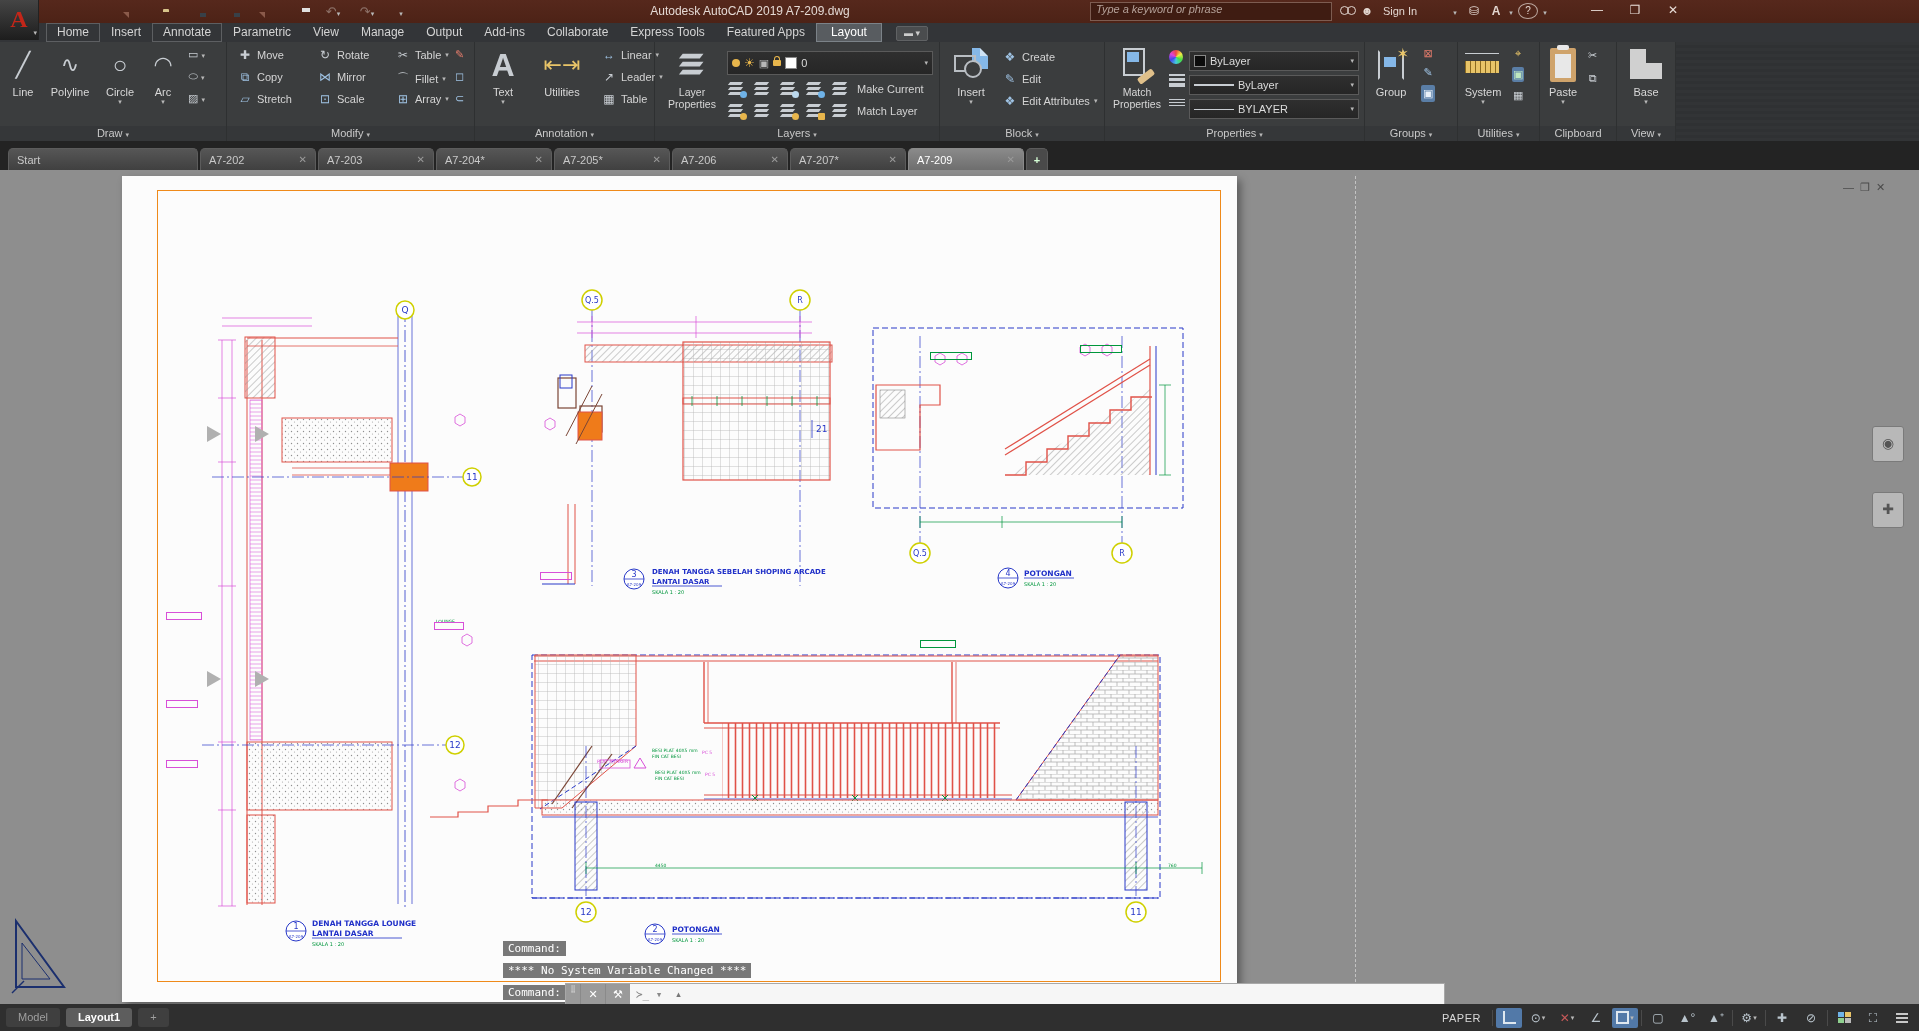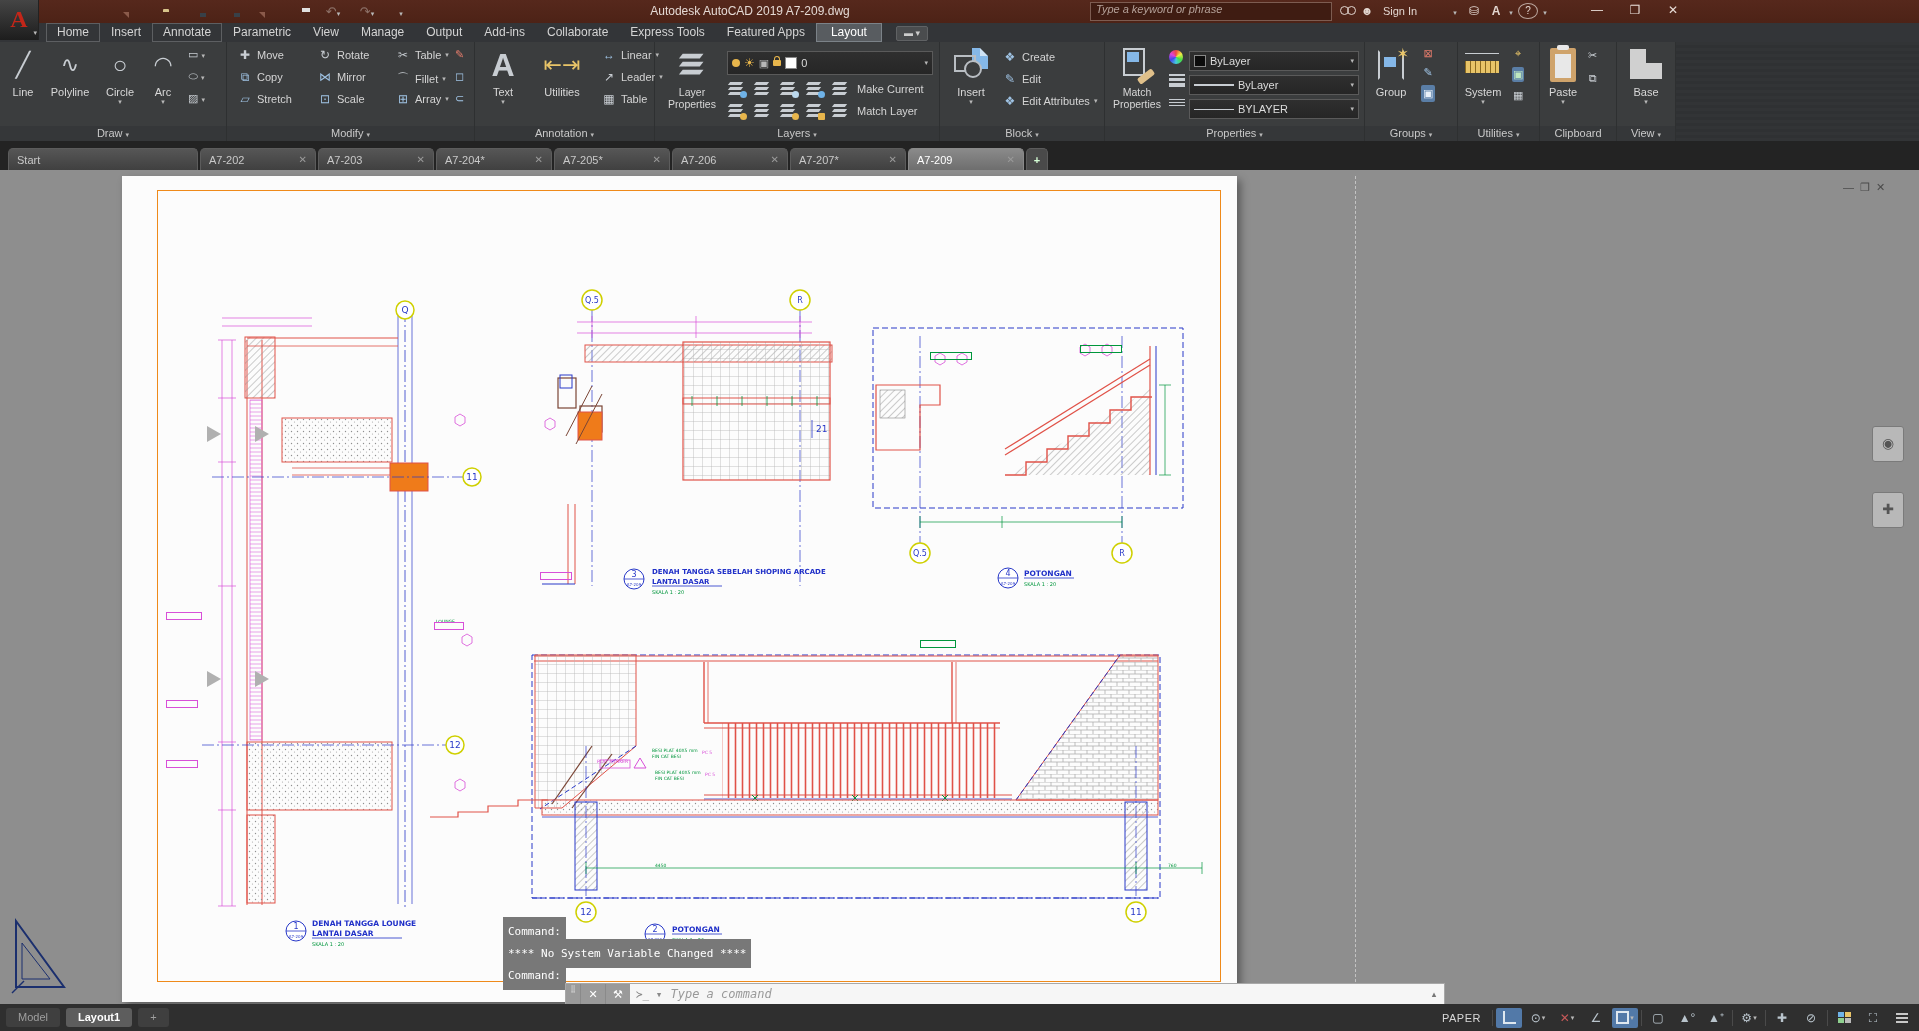--- a/index.html
+++ b/index.html
@@ -101,21 +101,21 @@
   .paper{position:absolute;left:122px;top:6px;width:1115px;height:826px;background:#fcfcfc;box-shadow:4px 4px 8px rgba(0,0,0,.35);}
   .oframe{position:absolute;left:35px;top:14px;width:1062px;height:790px;border:1.5px solid #ef8a1a;}
   .pmargin{position:absolute;left:1355px;top:6px;height:826px;border-left:1px dashed #c4c4c4;}
   .dwgwin{position:absolute;left:1843px;top:11px;display:flex;gap:6px;color:#4a4a4a;font-size:11px;}
   .dwgwin span{cursor:default;}
   .navbtn{position:absolute;left:1872px;width:30px;height:34px;background:#b8b8b8;border:1px solid #7a7a7a;border-radius:3px;color:#555;text-align:center;line-height:32px;font-size:14px;cursor:default;}
   .tinylabels div{position:absolute;font-size:4.5px;line-height:5px;white-space:nowrap;font-family:"DejaVu Sans",sans-serif;}
   .chip{position:absolute;border:1px solid #d84fd8;height:6px;}
   
   .cmdhist{position:absolute;font-family:"DejaVu Sans Mono",monospace;font-size:11px;color:#fff;}
-  .cmdhist span{display:inline-block;background:#787878;padding:8px 5px;}
+  .cmdhist span{display:inline-block;background:#787878;padding:1px 5px;margin-top:24px;}
   .cmdbar{position:absolute;left:565px;top:813px;width:880px;height:22px;background:#f6f6f6;border:1px solid #a8a8a8;display:flex;align-items:center;box-sizing:border-box;}
   .cmdgrip{width:14px;height:100%;background:#9a9a9a;color:#e8e8e8;font-size:7px;line-height:9px;text-align:center;cursor:default;}
   .cmdbtn{width:24px;height:100%;background:#9a9a9a;color:#fff;text-align:center;line-height:20px;font-size:11px;border-left:1px solid #8a8a8a;cursor:default;}
   .cmdprompt{color:#8a8a8a;font-size:11px;padding:0 6px;font-family:"DejaVu Sans Mono",monospace;}
   .cmdbar input{flex:1;border:none;outline:none;background:transparent;font-style:italic;color:#999;font-size:12px;font-family:"DejaVu Sans Mono",monospace;}
   .cmdbar input::placeholder{color:#999;font-style:italic;}
   .cmdup{width:20px;text-align:center;color:#777;font-size:9px;cursor:default;}
   
   .statusbar{position:absolute;left:0;top:1004px;width:1919px;height:27px;background:#2f2f2f;display:flex;align-items:center;}
   .sbtab{height:19px;line-height:19px;padding:0 12px;border-radius:3px;background:#3f3f3f;color:#9f9f9f;font-size:11px;margin-left:6px;cursor:default;}
@@ -828,21 +828,20 @@
 
     <div class="cmdhist" style="left:503px;top:747px;"><span>Command:</span></div>
     <div class="cmdhist" style="left:503px;top:769px;"><span>**** No System Variable Changed ****</span></div>
     <div class="cmdhist" style="left:503px;top:791px;"><span>Command:</span></div>
 
     <div class="cmdbar">
       <div class="cmdgrip">⣿</div>
       <div class="cmdbtn">✕</div>
       <div class="cmdbtn">⚒</div>
       <span class="cmdprompt">≻_ ▾</span>
-      <input placeholder="Type a command" style="">
       <span class="cmdup">▴</span>
     </div>
   </div>
 
   <div class="statusbar">
     <span class="sbtab">Model</span>
     <span class="sbtab active">Layout1</span>
     <span class="sbtab">+</span>
     <div class="sbright">
       <span class="paperlbl">PAPER</span>

